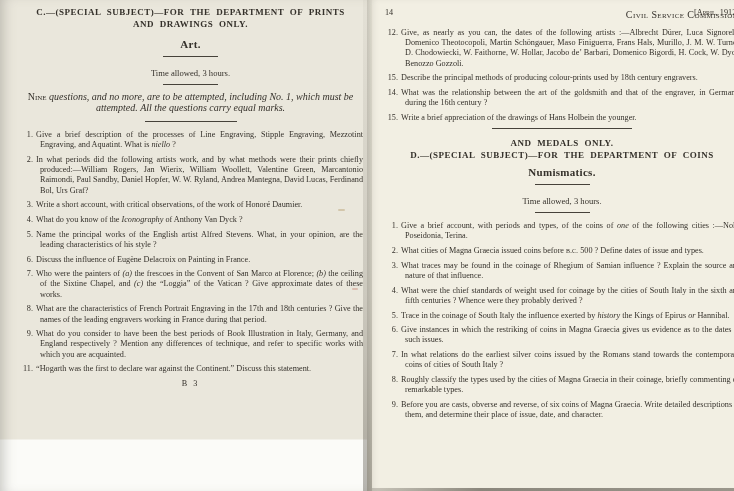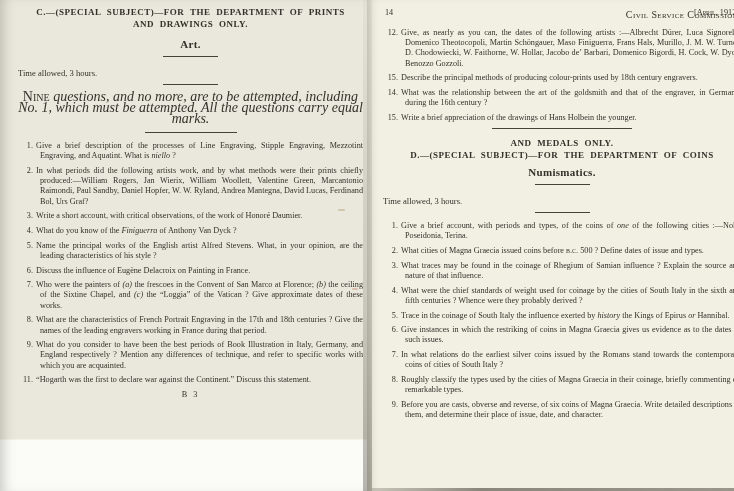--- a/index.html
+++ b/index.html
@@ -28,24 +28,24 @@
     letter-spacing:.5px;word-spacing:3px;
   }
   .subject-title{
     text-align:center;font-weight:bold;font-size:11px;letter-spacing:.3px;
     margin-top:8px;
   }
   .rule{border:none;border-top:1px solid #46423a;margin:6px auto 5px auto;}
   .rule.small{width:55px;}
   .rule.mid{width:92px;margin-top:8px;margin-bottom:8px;}
   .rule.wide{width:140px;margin-top:5px;margin-bottom:6px;}
-  .time{font-size:8.6px;margin-top:11px;}
+  .time{text-align:center;font-size:8.6px;margin-top:11px;}
 
   .instructions{
-    font-style:italic;font-size:14px;line-height:11px;text-align:center;
+    font-style:italic;font-size:10px;line-height:11px;text-align:center;
     margin:6px 0 0 0;
   }
   .sc{font-variant:small-caps;font-style:normal;}
   .it{font-style:italic;}
 
   .qlist{
     list-style:none;margin:8px 0 0 0;padding:0;
     font-size:8.2px;line-height:10.2px;text-align:justify;
   }
   .qlist li.q{
@@ -90,21 +90,21 @@
       <div class="subject-title">Art.</div>
       <hr class="rule small">
       <div class="time">Time allowed, 3 hours.</div>
       <hr class="rule small">
       <p class="instructions"><span class="sc">Nine</span><span class="it"> questions, and no more, are to be attempted, including No. 1, which must be attempted.  All the questions carry equal marks.</span></p>
       <hr class="rule mid">
       <ol class="qlist">
           <li class="q"><span class="num">1.</span><span class="qt"><span>Give a brief description of the processes of Line Engraving, Stipple Engraving, Mezzotint Engraving, and Aquatint.  What is </span><span class="it">niello</span><span> ?</span></span></li>
           <li class="q"><span class="num">2.</span><span class="qt"><span>In what periods did the following artists work, and by what methods were their prints chiefly produced:—William Rogers, Jan Wierix, William Woollett, Valentine Green, Marcantonio Raimondi, Paul Sandby, Daniel Hopfer, W. W. Ryland, Andrea Mantegna, David Lucas, Ferdinand Bol, Urs Graf?</span></span></li>
           <li class="q"><span class="num">3.</span><span class="qt"><span>Write a short account, with critical observations, of the work of Honoré Daumier.</span></span></li>
-          <li class="q"><span class="num">4.</span><span class="qt"><span>What do you know of the </span><span class="it">Finiguerra</span><span> of Anthony Van Dyck ?</span></span></li>
+          <li class="q"><span class="num">4.</span><span class="qt"><span>What do you know of the </span><span class="it">Iconography</span><span> of Anthony Van Dyck ?</span></span></li>
           <li class="q"><span class="num">5.</span><span class="qt"><span>Name the principal works of the English artist Alfred Stevens.  What, in your opinion, are the leading characteristics of his style ?</span></span></li>
           <li class="q"><span class="num">6.</span><span class="qt"><span>Discuss the influence of Eugène Delacroix on Painting in France.</span></span></li>
           <li class="q"><span class="num">7.</span><span class="qt"><span>Who were the painters of </span><span class="it">(a)</span><span> the frescoes in the Convent of San Marco at Florence; </span><span class="it">(b)</span><span> the ceiling of the Sixtine Chapel, and </span><span class="it">(c)</span><span> the “Loggia” of the Vatican ?  Give approximate dates of these works.</span></span></li>
           <li class="q"><span class="num">8.</span><span class="qt"><span>What are the characteristics of French Portrait Engraving in the 17th and 18th centuries ?  Give the names of the leading engravers working in France during that period.</span></span></li>
           <li class="q"><span class="num">9.</span><span class="qt"><span>What do you consider to have been the best periods of Book Illustration in Italy, Germany, and England respectively ?  Mention any differences of technique, and refer to specific works with which you are acquainted.</span></span></li>
           <li class="q"><span class="num">11.</span><span class="qt"><span>“Hogarth was the first to declare war against the Continent.”  Discuss this statement.</span></span></li>
         </ol>
       <div class="sig">B 3</div>
     </div>
   </section>

